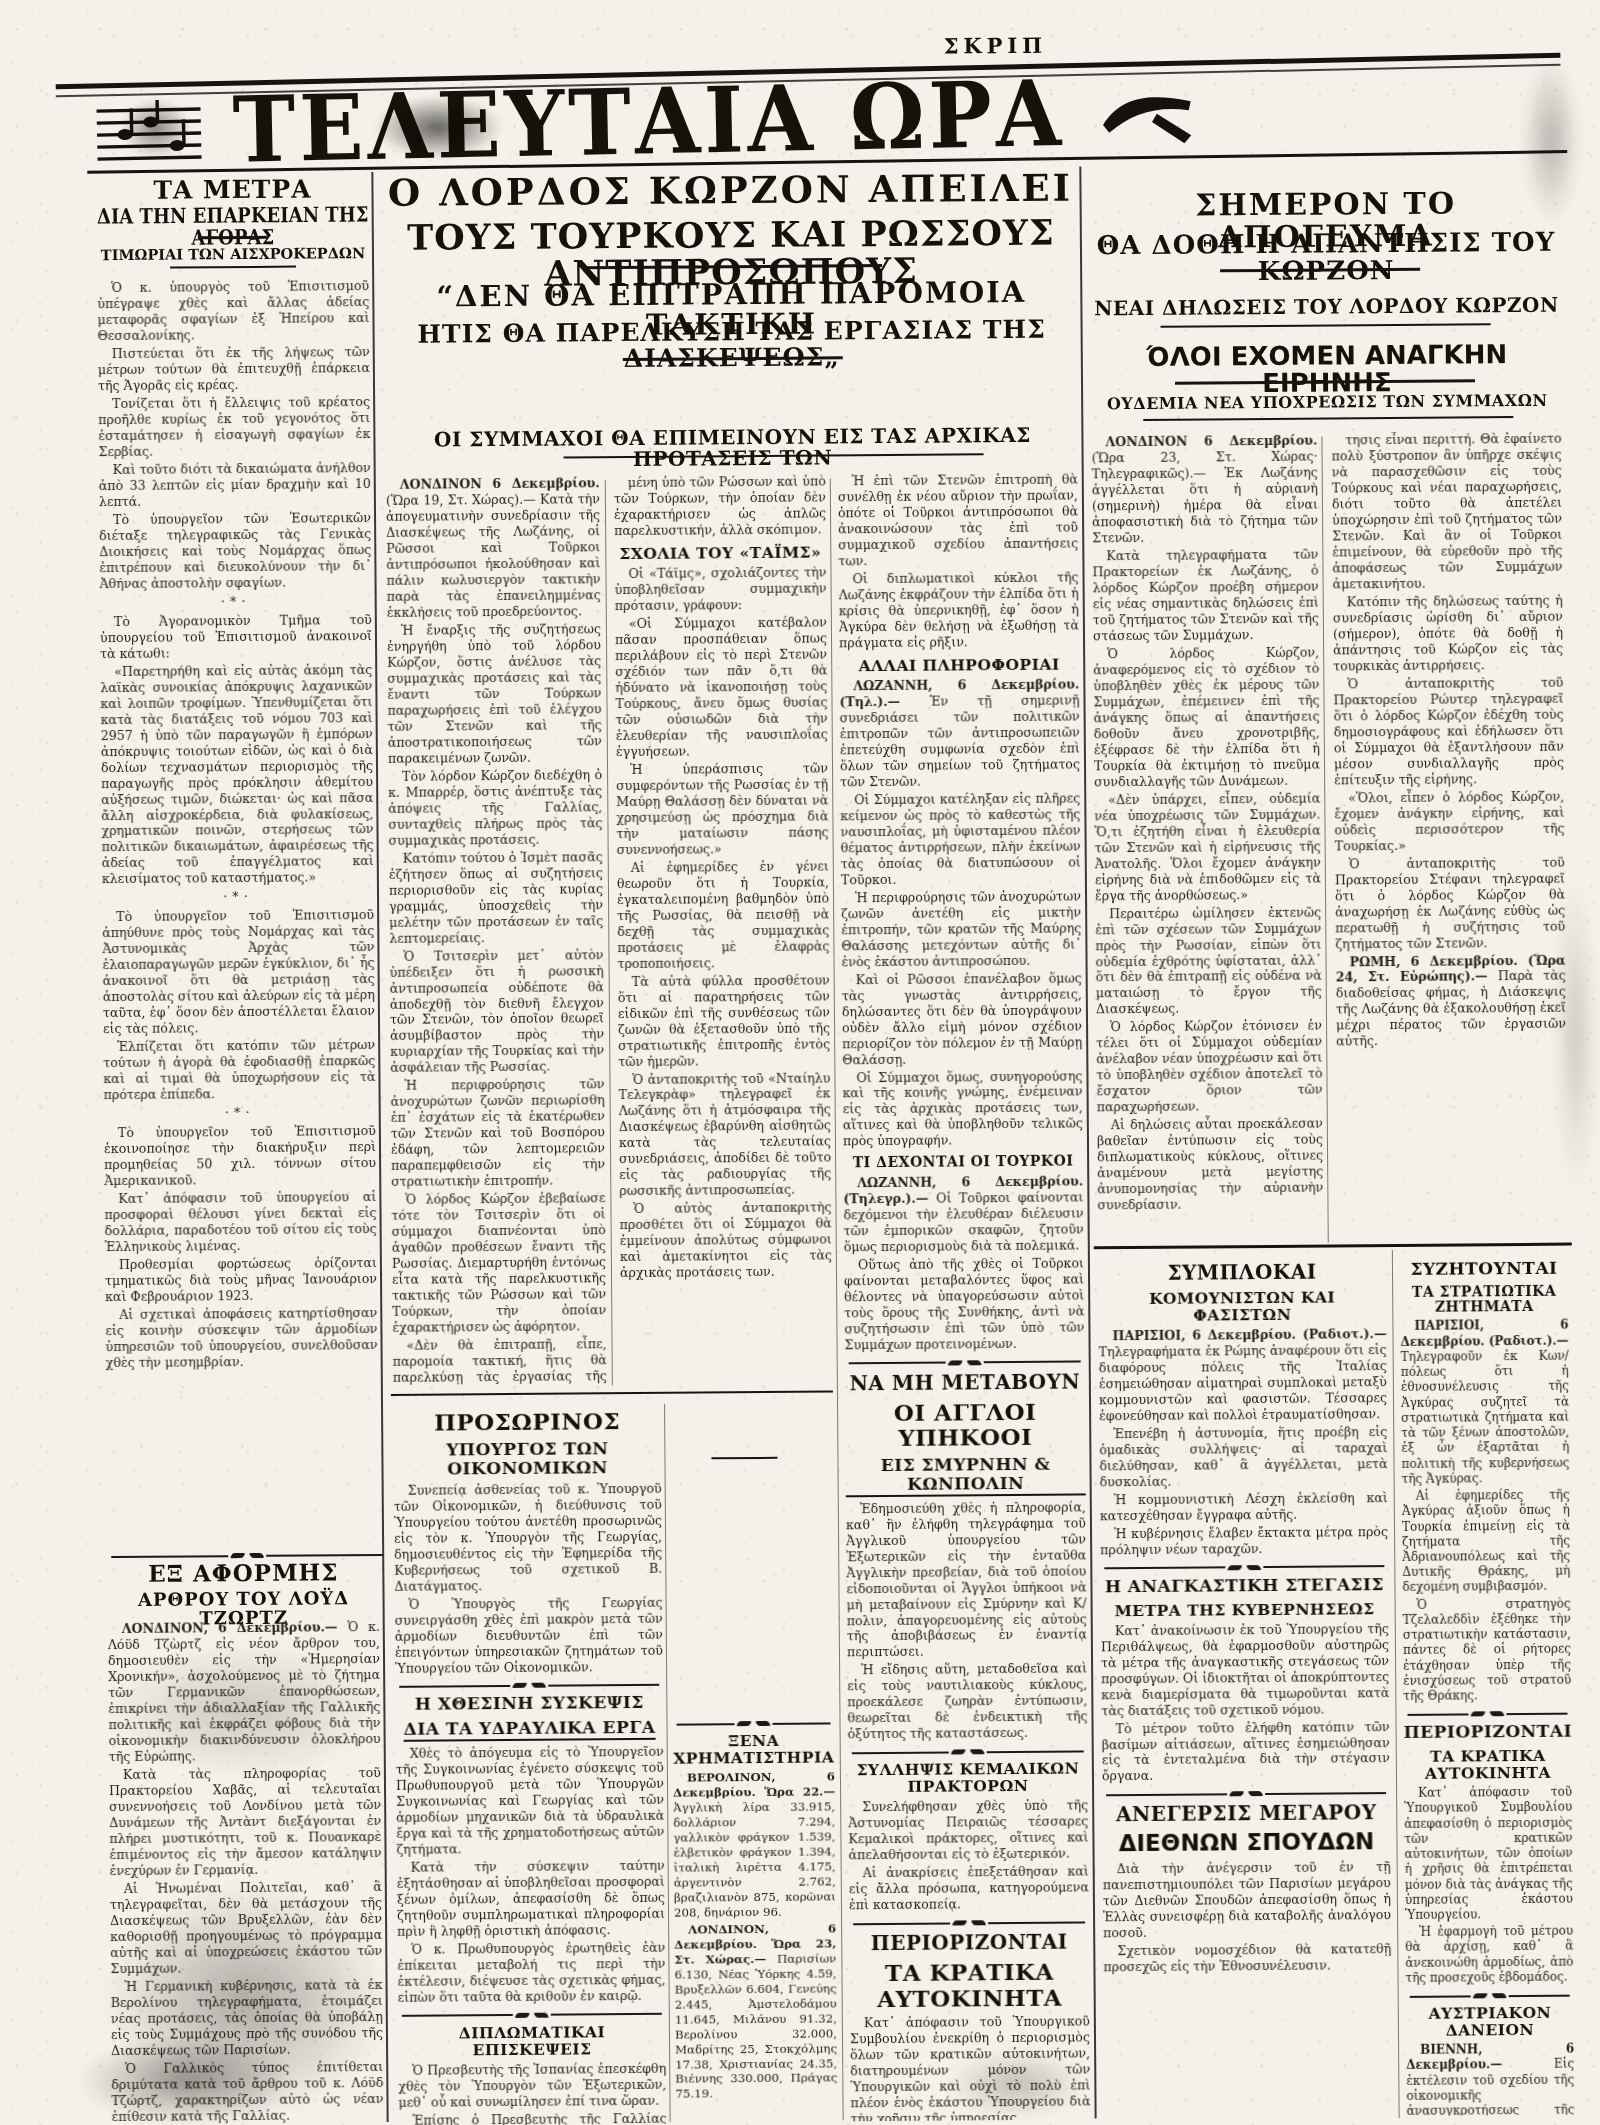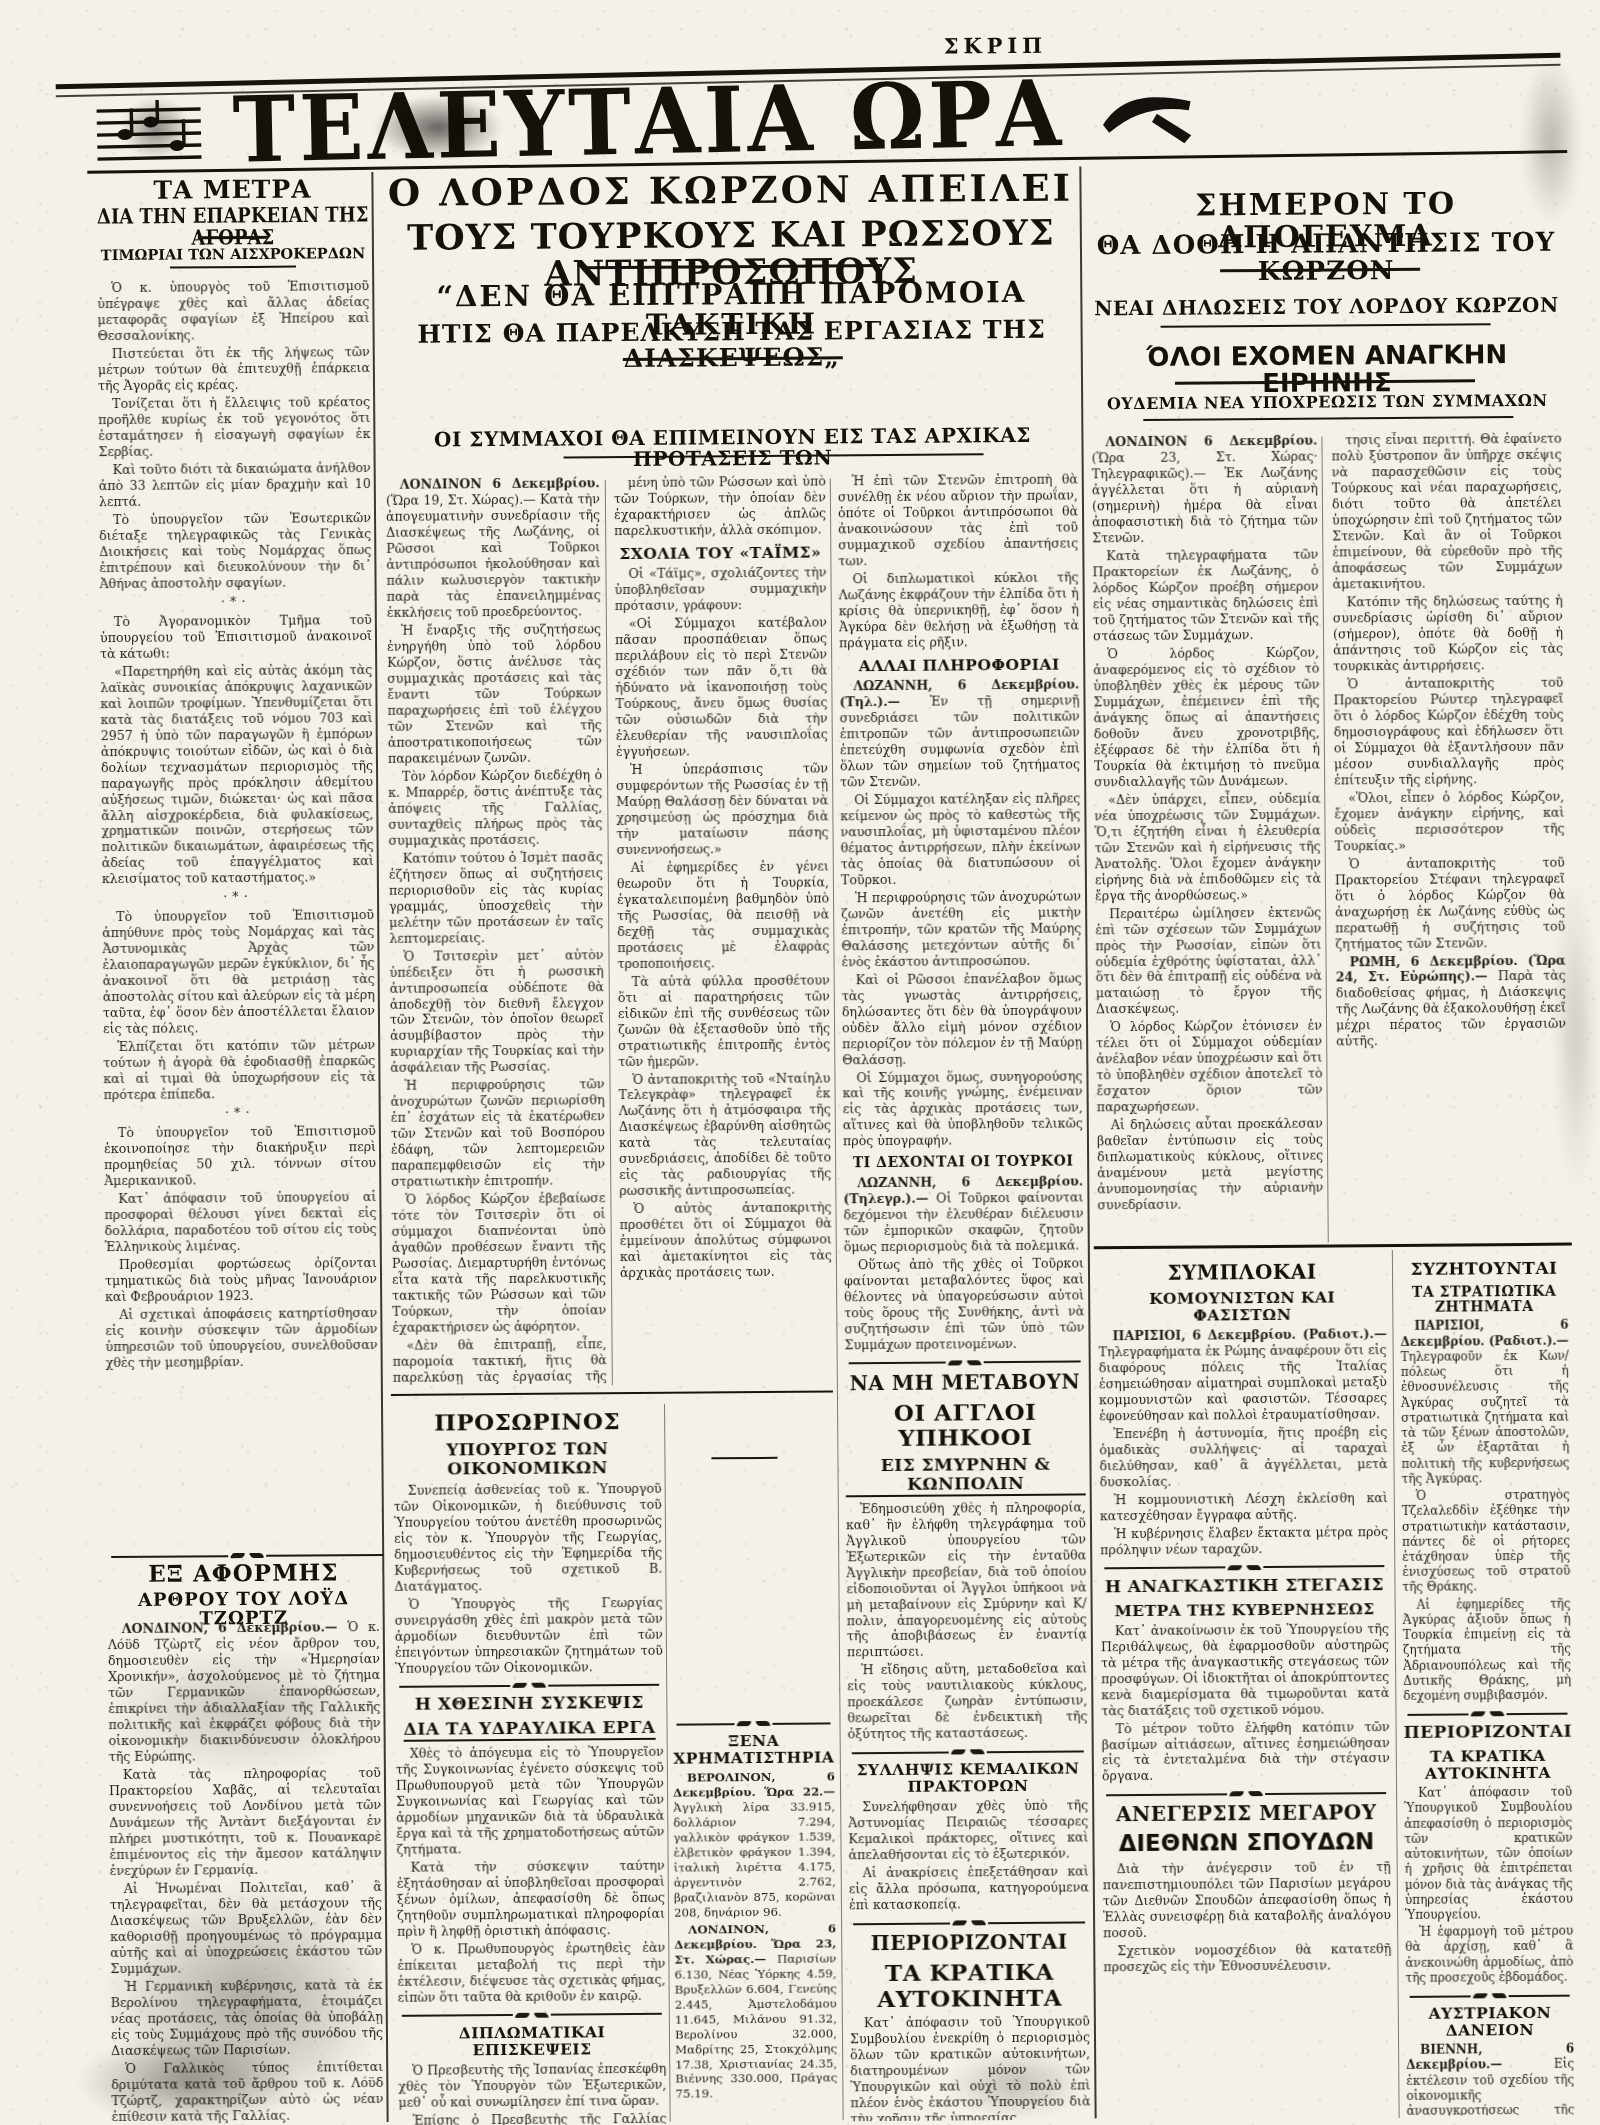--- a/index.html
+++ b/index.html
@@ -309,22 +309,22 @@
           <p>Διὰ τὴν ἀνέγερσιν τοῦ ἐν τῇ πανεπιστημιουπόλει τῶν Παρισίων μεγάρου τῶν Διεθνῶν Σπουδῶν ἀπεφασίσθη ὅπως ἡ Ἑλλὰς συνεισφέρῃ διὰ καταβολῆς ἀναλόγου ποσοῦ.</p>
           <p>Σχετικὸν νομοσχέδιον θὰ κατατεθῇ προσεχῶς εἰς τὴν Ἐθνοσυνέλευσιν.</p>
         </div>
   </div>
 
   <div class="bodycol" style="left:1390px;top:1258px;width:168px;height:862px;font-size:12px;">
     <div class="sh t-lg">ΣΥΖΗΤΟΥΝΤΑΙ</div>
     <div class="sh t-sm">ΤΑ ΣΤΡΑΤΙΩΤΙΚΑ ΖΗΤΗΜΑΤΑ</div>
     <div>
           <p><span class="dateline">ΠΑΡΙΣΙΟΙ, 6 Δεκεμβρίου. (Ραδιοτ.).— </span>Τηλεγραφοῦν ἐκ Κων/πόλεως ὅτι ἡ ἐθνοσυνέλευσις τῆς Ἀγκύρας συζητεῖ τὰ στρατιωτικὰ ζητήματα καὶ τὰ τῶν ξένων ἀποστολῶν, ἐξ ὧν ἐξαρτᾶται ἡ πολιτικὴ τῆς κυβερνήσεως τῆς Ἀγκύρας.</p>
+          <p>Αἱ ἐφημερίδες τῆς Ἀγκύρας ἀξιοῦν ὅπως ἡ Τουρκία ἐπιμείνῃ εἰς τὰ ζητήματα τῆς Ἀδριανουπόλεως καὶ τῆς Δυτικῆς Θράκης, μὴ δεχομένη συμβιβασμόν.</p>
           <p>Ὁ στρατηγὸς Τζελαλεδδὶν ἐξέθηκε τὴν στρατιωτικὴν κατάστασιν, πάντες δὲ οἱ ρήτορες ἐτάχθησαν ὑπὲρ τῆς ἐνισχύσεως τοῦ στρατοῦ τῆς Θράκης.</p>
-          <p>Αἱ ἐφημερίδες τῆς Ἀγκύρας ἀξιοῦν ὅπως ἡ Τουρκία ἐπιμείνῃ εἰς τὰ ζητήματα τῆς Ἀδριανουπόλεως καὶ τῆς Δυτικῆς Θράκης, μὴ δεχομένη συμβιβασμόν.</p>
         </div>
     <div class="fdiv">
           <i></i>
           <i></i>
         </div>
     <div class="sh t-lg">ΠΕΡΙΟΡΙΖΟΝΤΑΙ</div>
     <div class="sh t-md">ΤΑ ΚΡΑΤΙΚΑ ΑΥΤΟΚΙΝΗΤΑ</div>
     <div>
           <p>Κατ᾽ ἀπόφασιν τοῦ Ὑπουργικοῦ Συμβουλίου ἀπεφασίσθη ὁ περιορισμὸς τῶν κρατικῶν αὐτοκινήτων, τῶν ὁποίων ἡ χρῆσις θὰ ἐπιτρέπεται μόνον διὰ τὰς ἀνάγκας τῆς ὑπηρεσίας ἑκάστου Ὑπουργείου.</p>
           <p>Ἡ ἐφαρμογὴ τοῦ μέτρου θὰ ἀρχίσῃ, καθ᾽ ἃ ἀνεκοινώθη ἁρμοδίως, ἀπὸ τῆς προσεχοῦς ἑβδομάδος.</p>

